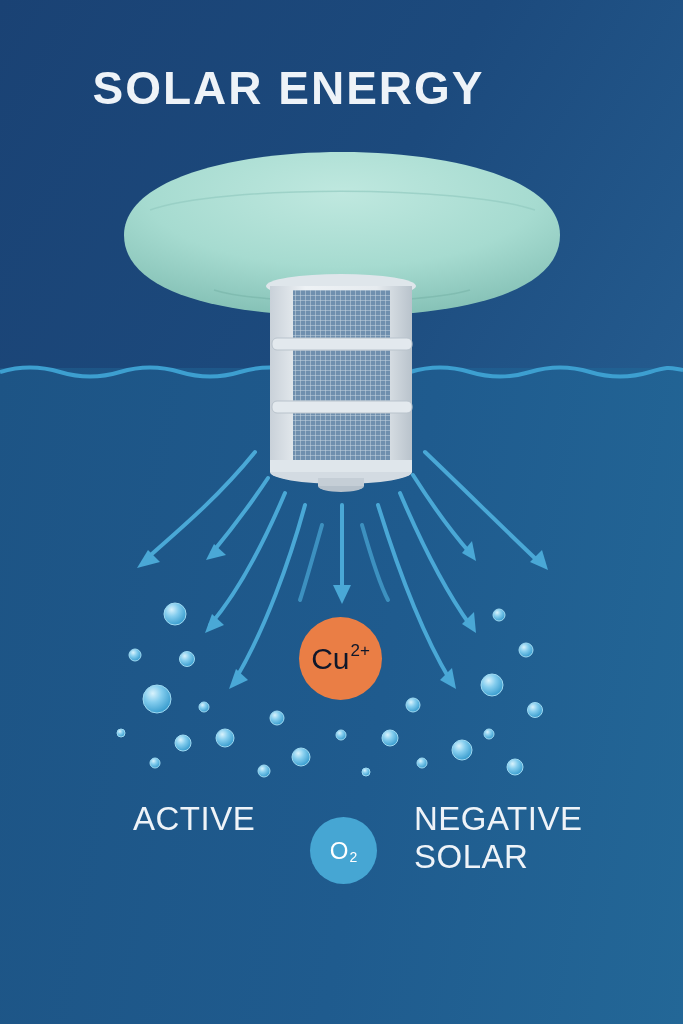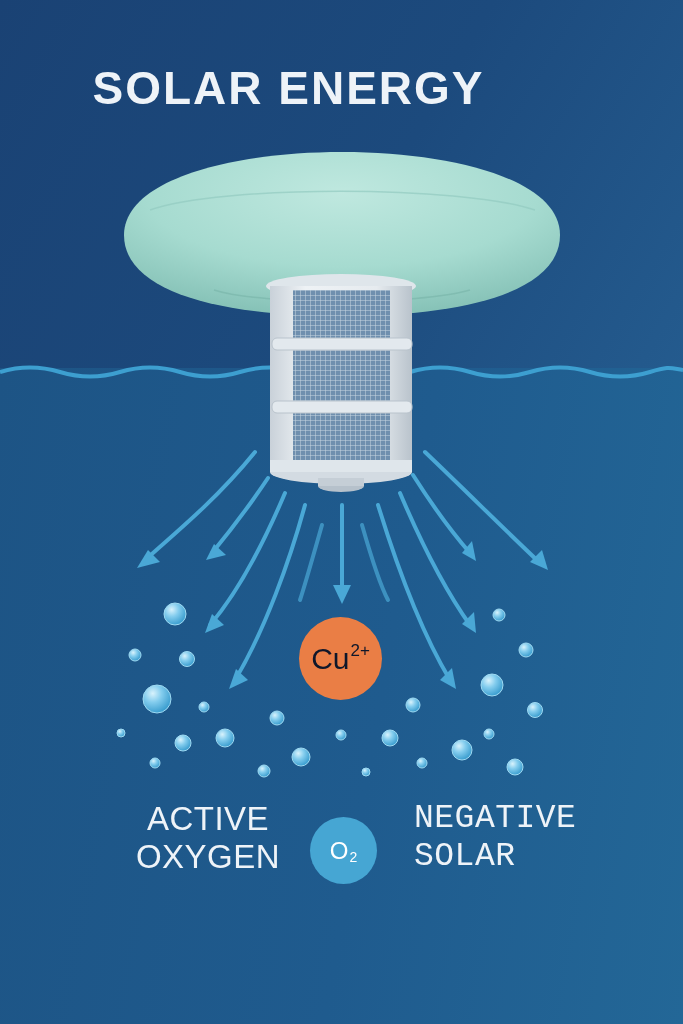--- a/index.html
+++ b/index.html
@@ -37,22 +37,22 @@
       position: absolute; left: 310px; top: 817px; width: 67px; height: 67px;
       border-radius: 50%; background: #46a6d3;
       display: flex; align-items: center; justify-content: center;
       color: #ffffff; font-size: 24px;
     }
     .o2-badge sub { font-size: 14px; position: relative; top: 6px; margin-left: 1px; }
     .label {
       position: absolute; color: #eef3f8; font-size: 33px; font-weight: normal;
       line-height: 38px; letter-spacing: 0.5px;
     }
-    .label-left { left: 133px; top: 800px; text-align: center; width: 150px; }
-    .label-right { left: 414px; top: 800px; text-align: left; width: 200px; font-family: Liberation Mono, monospace; }
+    .label-left { left: 133px; top: 800px; width: 150px; }
+    .label-right { left: 414px; top: 800px; text-align: left; width: 200px; }
   </style>
 </head>
 <body>
 
 <div class="canvas">
   <div class="sky-overlay"></div>
   <div class="water-overlay"></div>
 
   <div class="title">SOLAR ENERGY</div>
 
@@ -157,21 +157,20 @@
     </g>
   </svg>
 
   <div class="cu-badge">
     <span>Cu</span>
       <sup>2+</sup>
   </div>
 
   <div class="label label-left">
     <div>ACTIVE</div>
-    <div>OXYGEN</div>
   </div>
 
   <div class="o2-badge">
     <span>O</span>
       <sub>2</sub>
   </div>
 
   <div class="label label-right">
     <div>NEGATIVE</div>
     <div>SOLAR</div>

